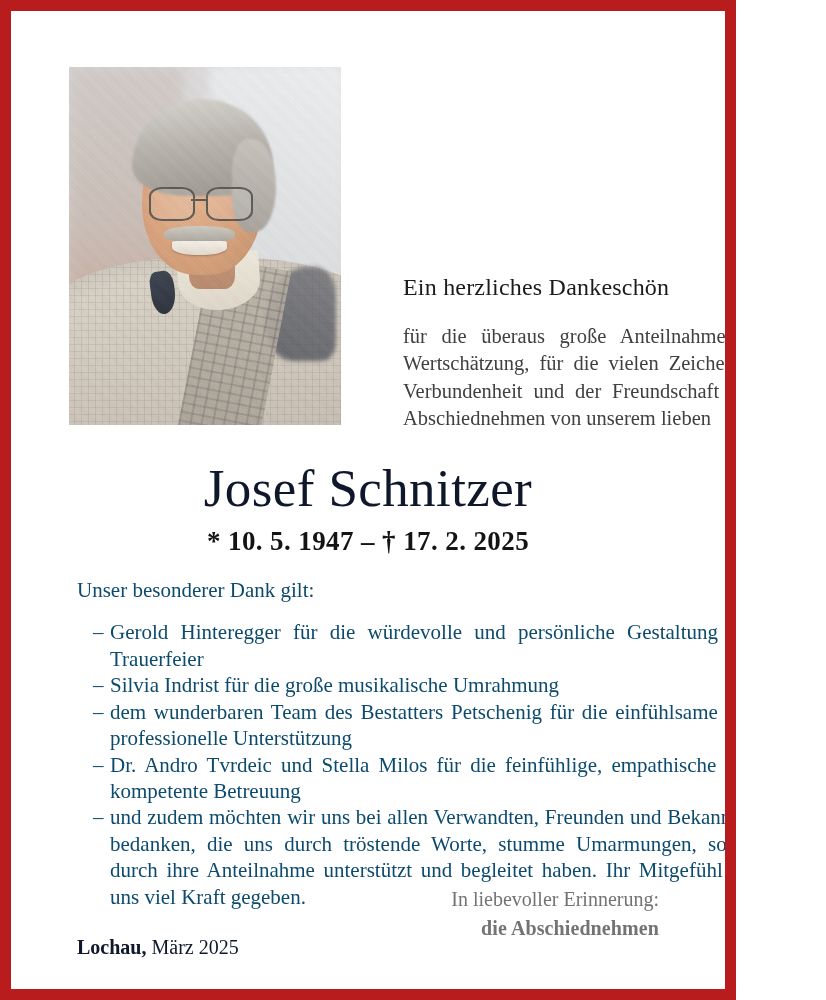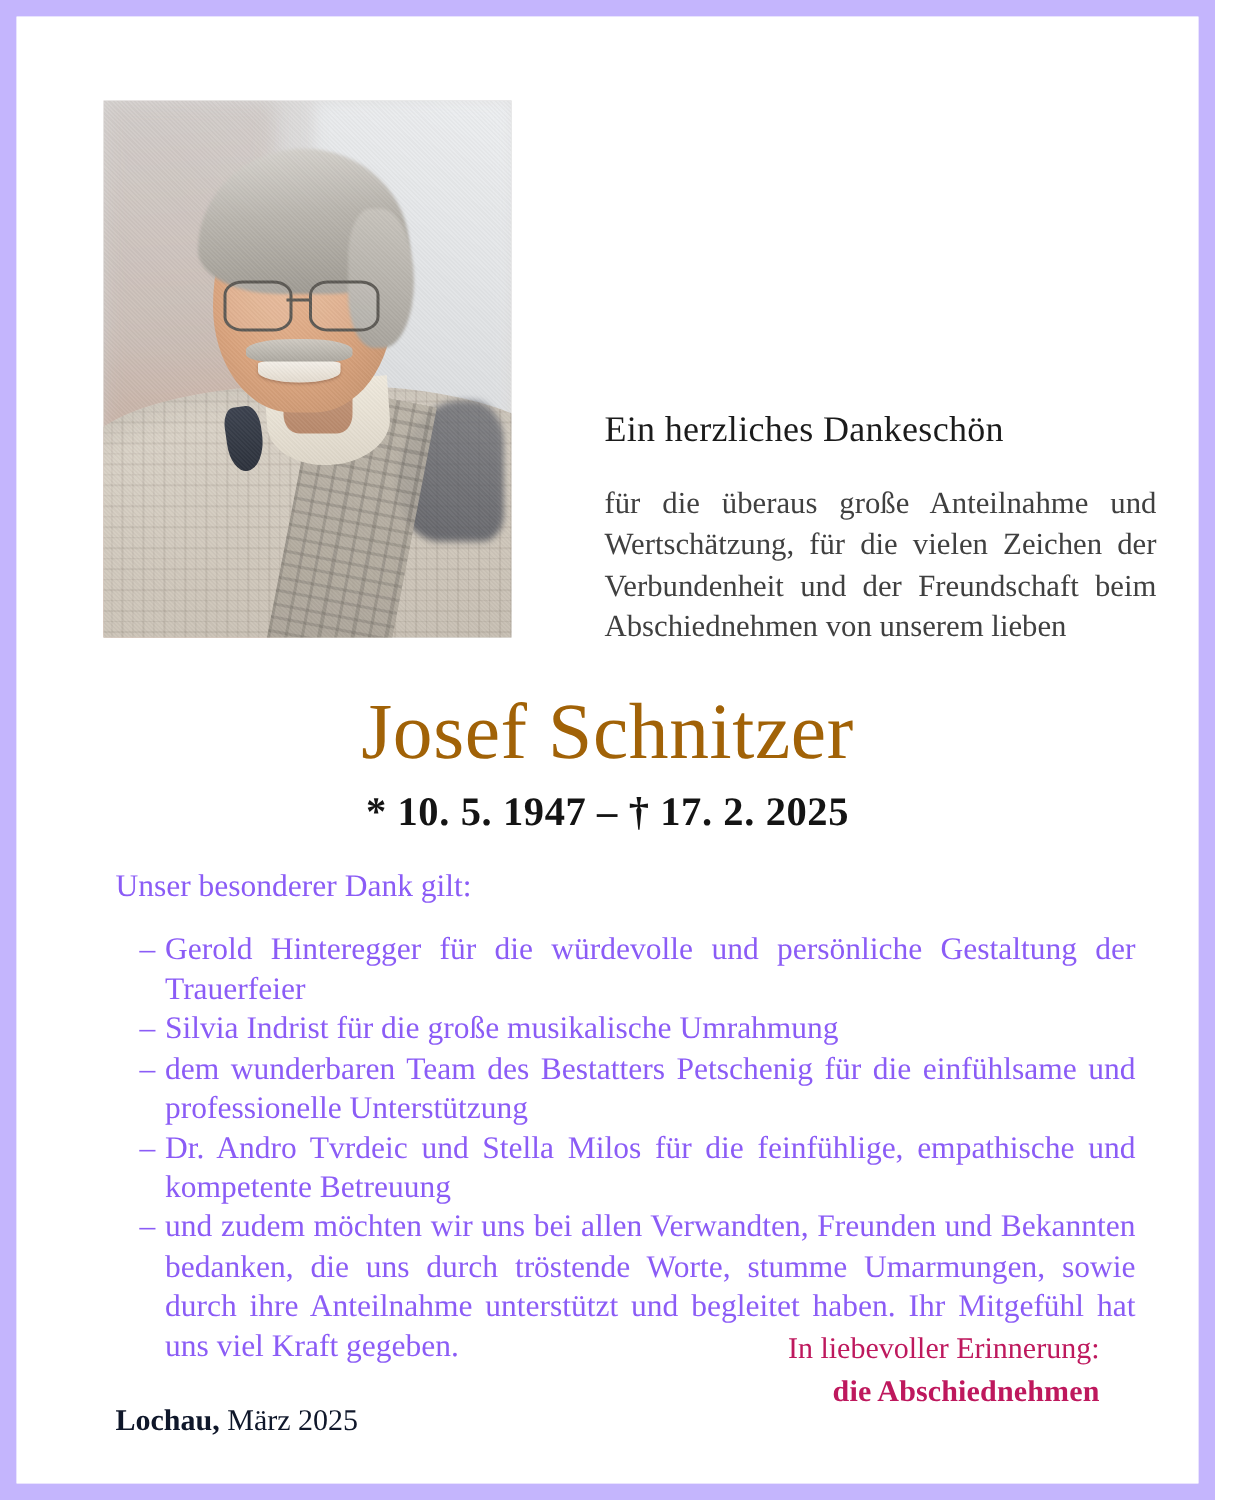--- a/index.html
+++ b/index.html
@@ -7,25 +7,25 @@
     padding: 0;
     background: #ffffff;
   }
   body {
     font-family: "Liberation Serif", "DejaVu Serif", serif;
     -webkit-font-smoothing: antialiased;
   }
 
   .notice {
     position: relative;
-    width: 810px;
+    width: 736px;
     height: 1000px;
     box-sizing: border-box;
     background: #ffffff;
-    border: 11px solid #c4b5fd;
+    border: 11px solid #b91c1c;
     overflow: hidden;
   }
 
   .sheet {
     position: absolute;
     left: 0; top: 0; right: 0; bottom: 0;
     background: #ffffff;
   }
 
   
@@ -228,39 +228,39 @@
   .name-block {
     position: absolute;
     left: 0;
     right: 0;
     top: 450px;
     text-align: center;
   }
   .name {
     font-size: 53px;
     line-height: 1.02;
-    color: #a16207;
+    color: #0f172a;
     margin: 0;
     letter-spacing: .4px;
   }
   .dates {
     font-size: 27px;
     font-weight: bold;
     color: #141414;
     margin: 11px 0 0 0;
     letter-spacing: .4px;
   }
 
   
   .thanks {
     position: absolute;
     left: 66px;
     top: 566px;
     width: 696px;
-    color: #8b5cf6;
+    color: #0c4a6e;
   }
   .thanks-lead {
     font-size: 21px;
     line-height: 1.25;
     margin: 0 0 6px 0;
   }
   .thanks-list {
     list-style: none;
     margin: 16px;
     padding: 0;
@@ -280,21 +280,21 @@
     top: 0;
   }
   .thanks-list li:last-child { text-align: justify; }
 
   
   .signature {
     position: absolute;
     right: 66px;
     top: 876px;
     text-align: right;
-    color: #be185d;
+    color: #737373;
   }
   .sig-line1 {
     font-size: 20px;
     line-height: 1.25;
     margin: 0;
   }
   .sig-line2 {
     font-size: 20px;
     font-weight: bold;
     line-height: 1.3;

